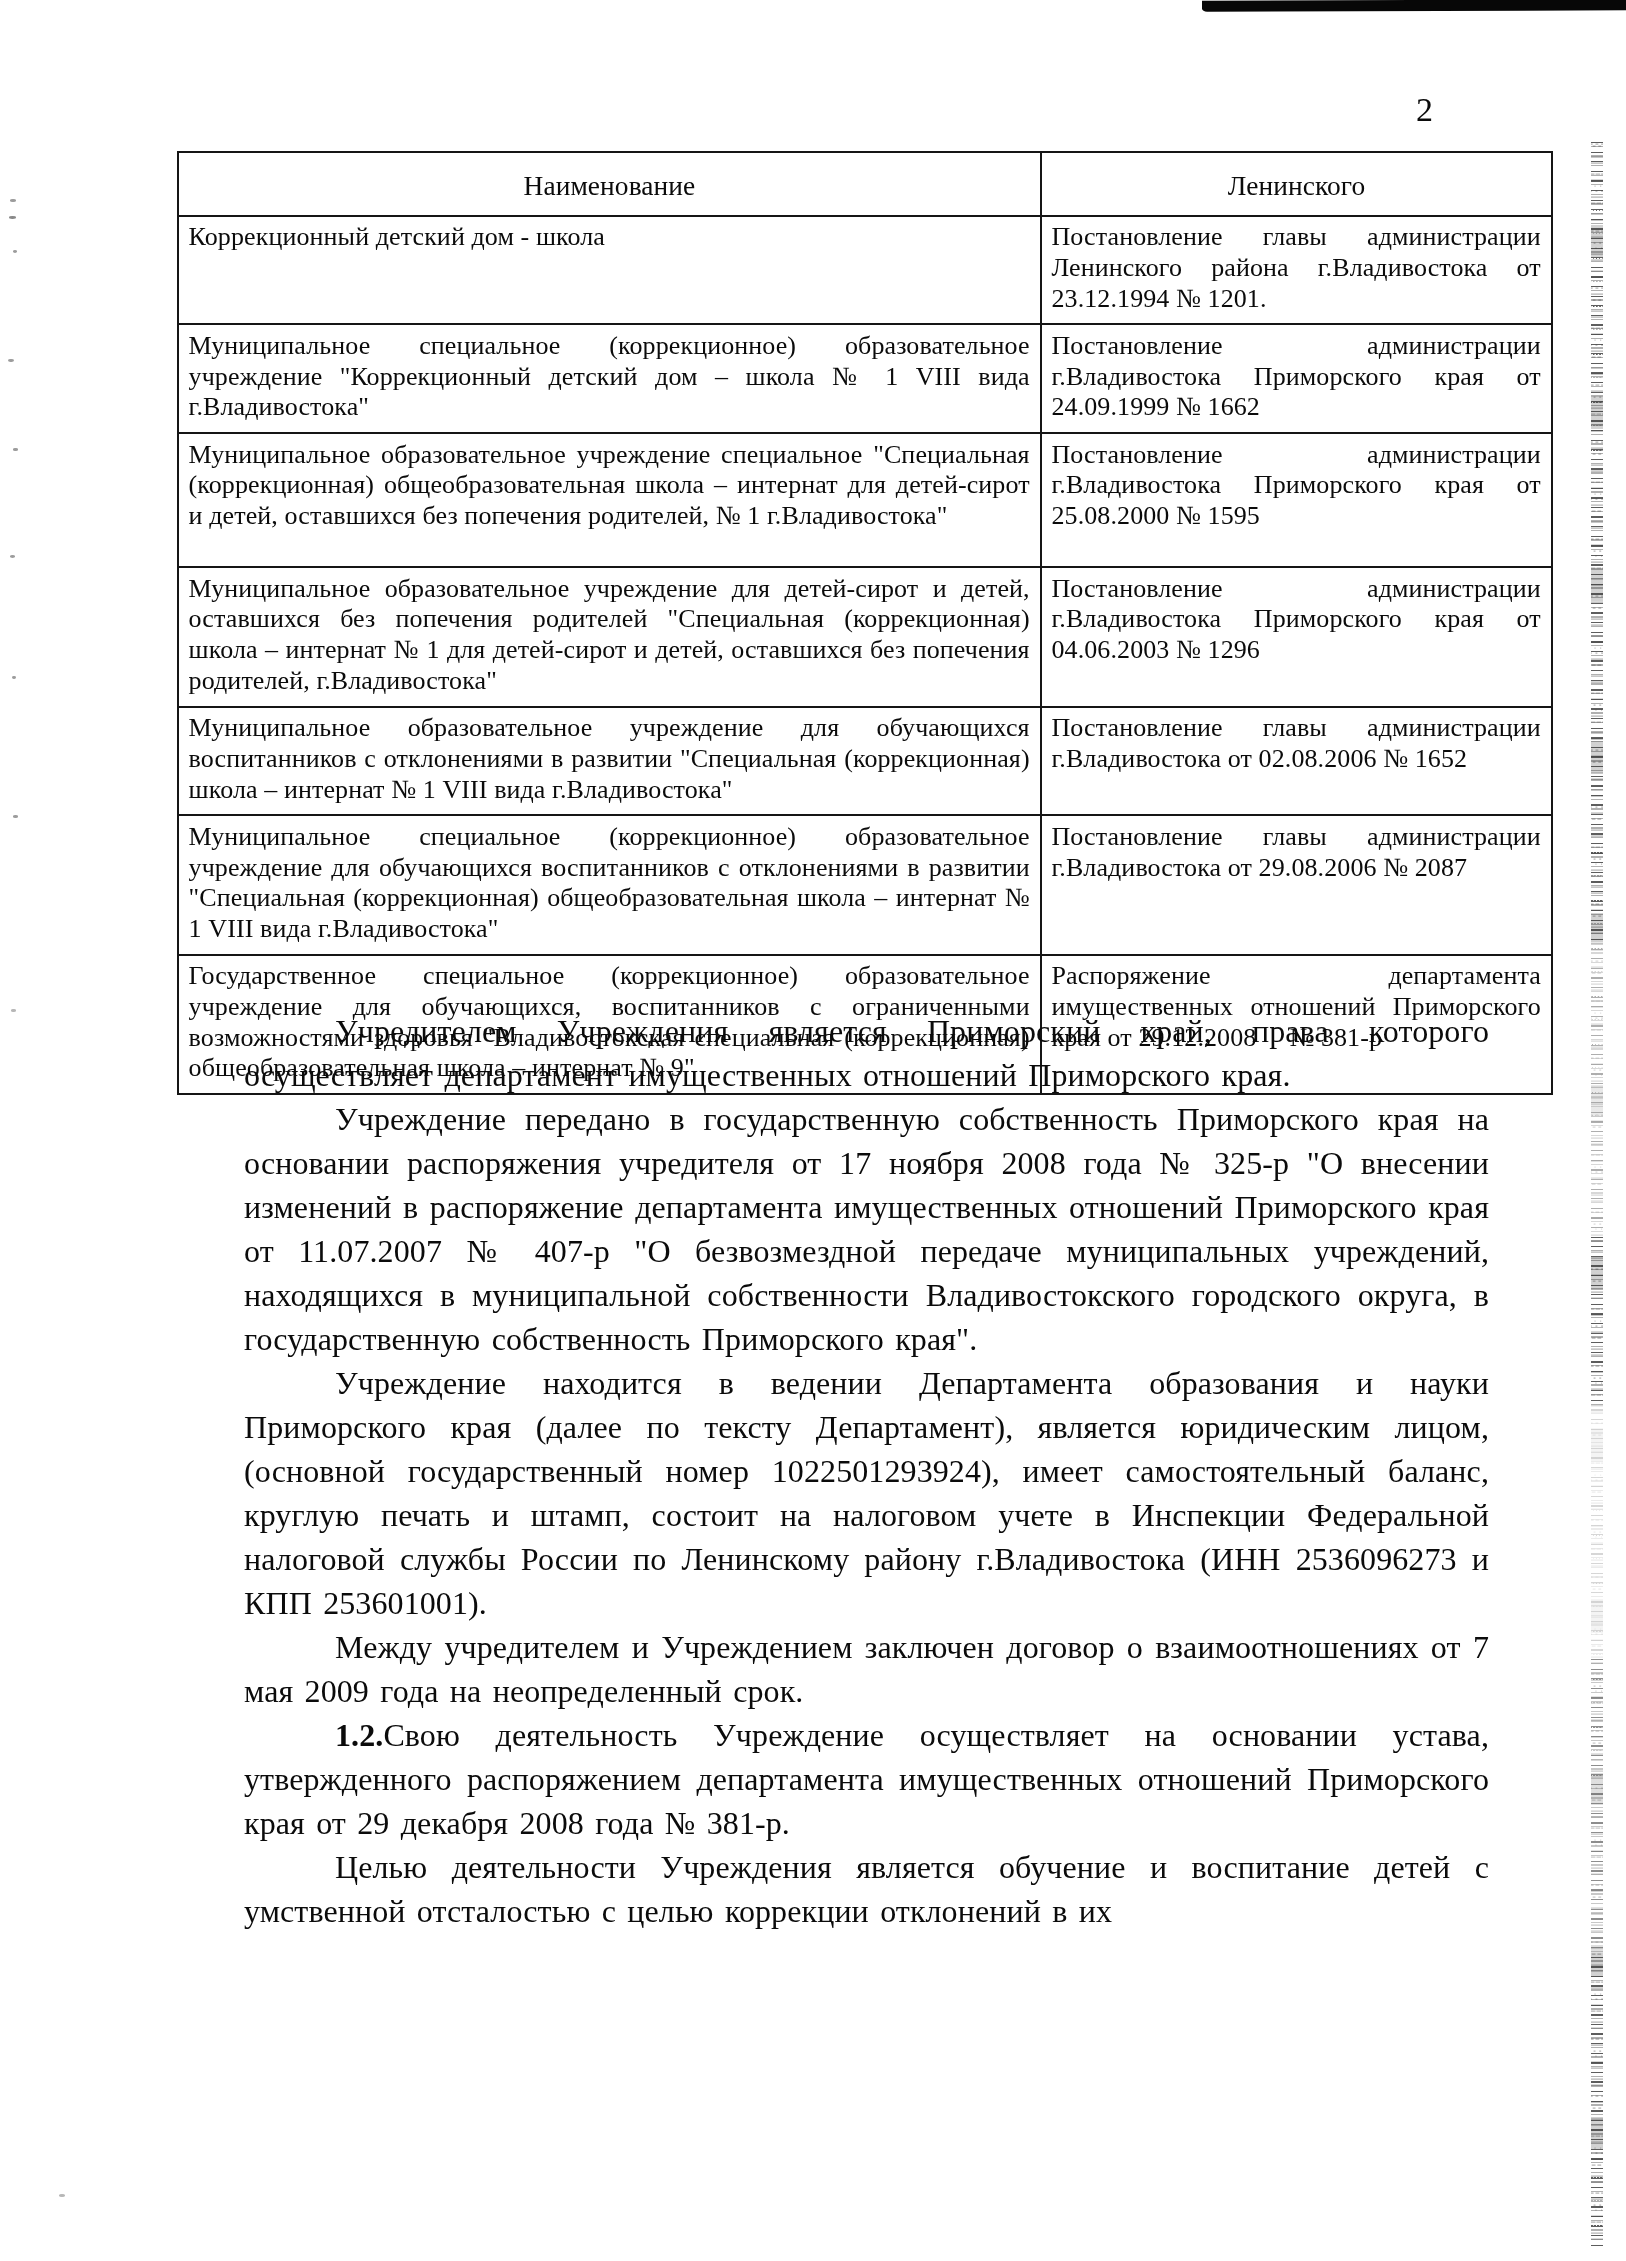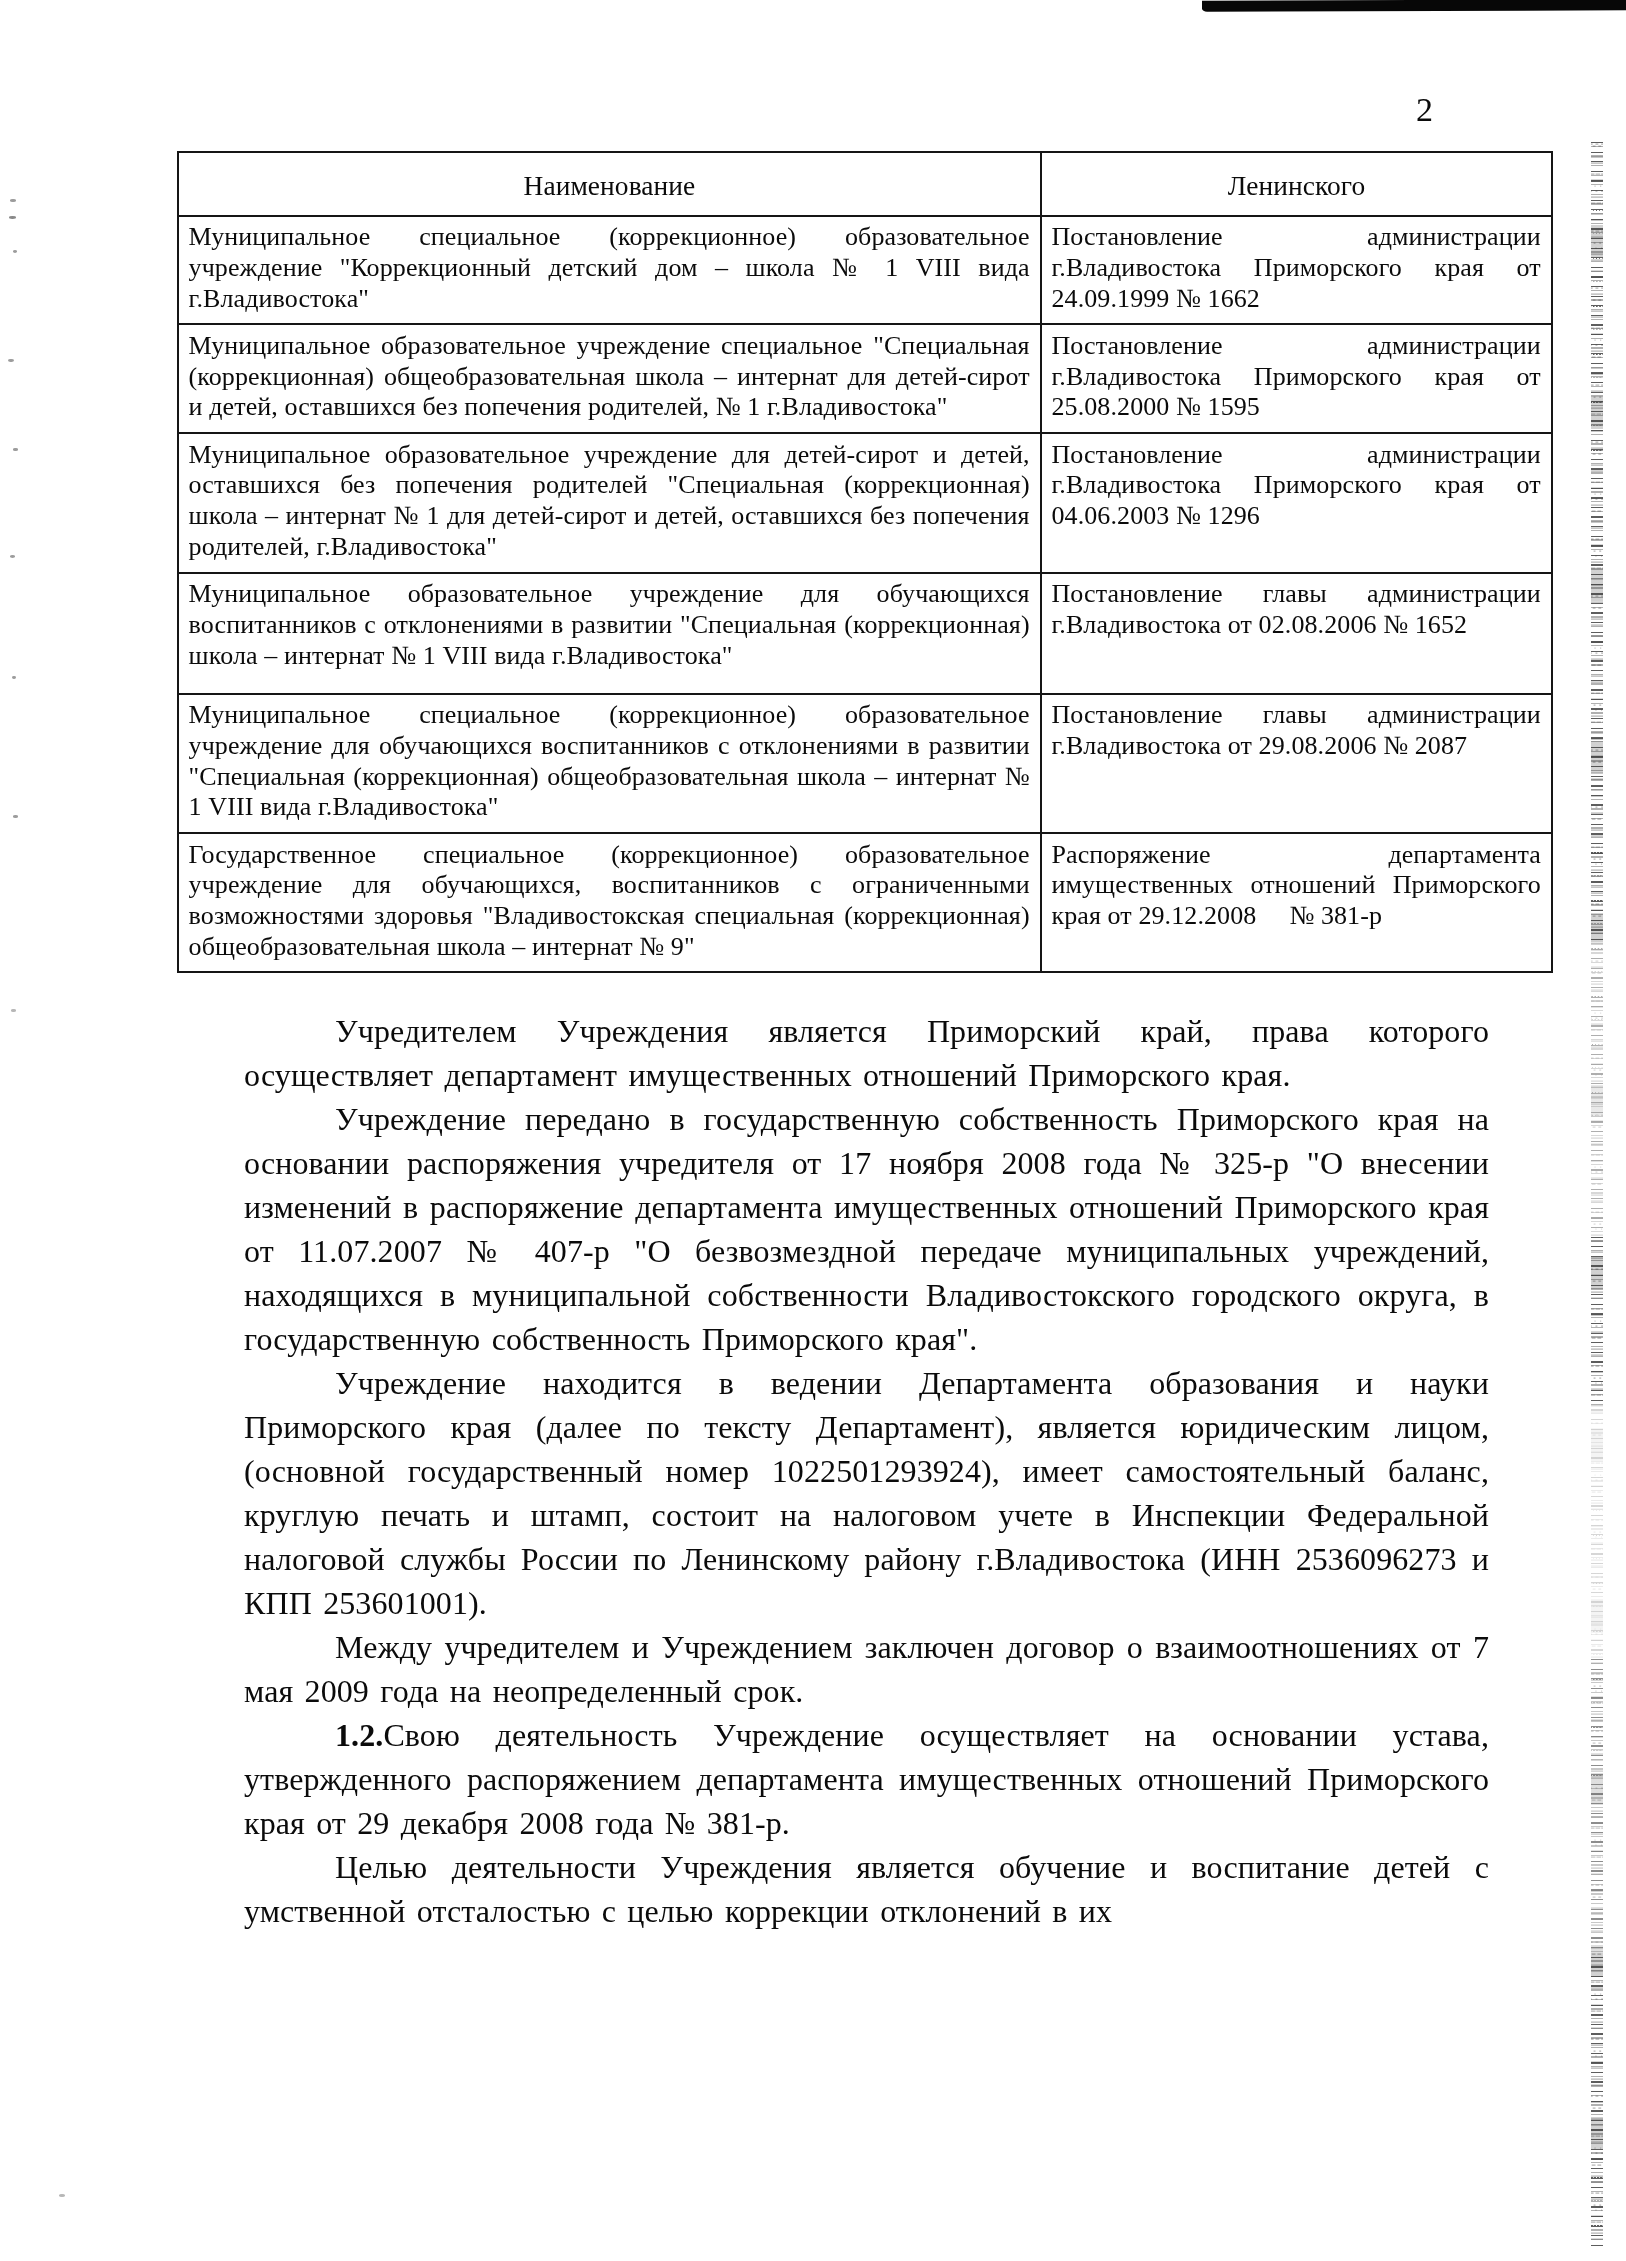--- a/index.html
+++ b/index.html
@@ -145,20 +145,24 @@
         <col class="c2">
       </colgroup>
     <thead>
       <tr>
         <th>Наименование</th>
         <th>Ленинского</th>
       </tr>
     </thead>
     <tbody>
       <tr>
+        <td>Коррекционный детский дом - школа</td>
+        <td>Постановление главы администрации Ленинского района г.Владивостока от 23.12.1994 № 1201.</td>
+      </tr>
+      <tr>
         <td>Муниципальное специальное (коррекционное) образовательное учреждение "Коррекционный детский дом – школа № 1 VIII вида г.Владивостока"</td>
         <td>Постановление администрации г.Владивостока Приморского края от 24.09.1999 № 1662</td>
       </tr>
       <tr>
         <td>Муниципальное образовательное учреждение специальное "Специальная (коррекционная) общеобразовательная школа – интернат для детей-сирот и детей, оставшихся без попечения родителей, № 1 г.Владивостока"</td>
         <td>Постановление администрации г.Владивостока Приморского края от 25.08.2000 № 1595</td>
       </tr>
       <tr>
         <td>Муниципальное образовательное учреждение для детей-сирот и детей, оставшихся без попечения родителей "Специальная (коррекционная) школа – интернат № 1 для детей-сирот и детей, оставшихся без попечения родителей, г.Владивостока"</td>
         <td>Постановление администрации г.Владивостока Приморского края от 04.06.2003 № 1296</td>

